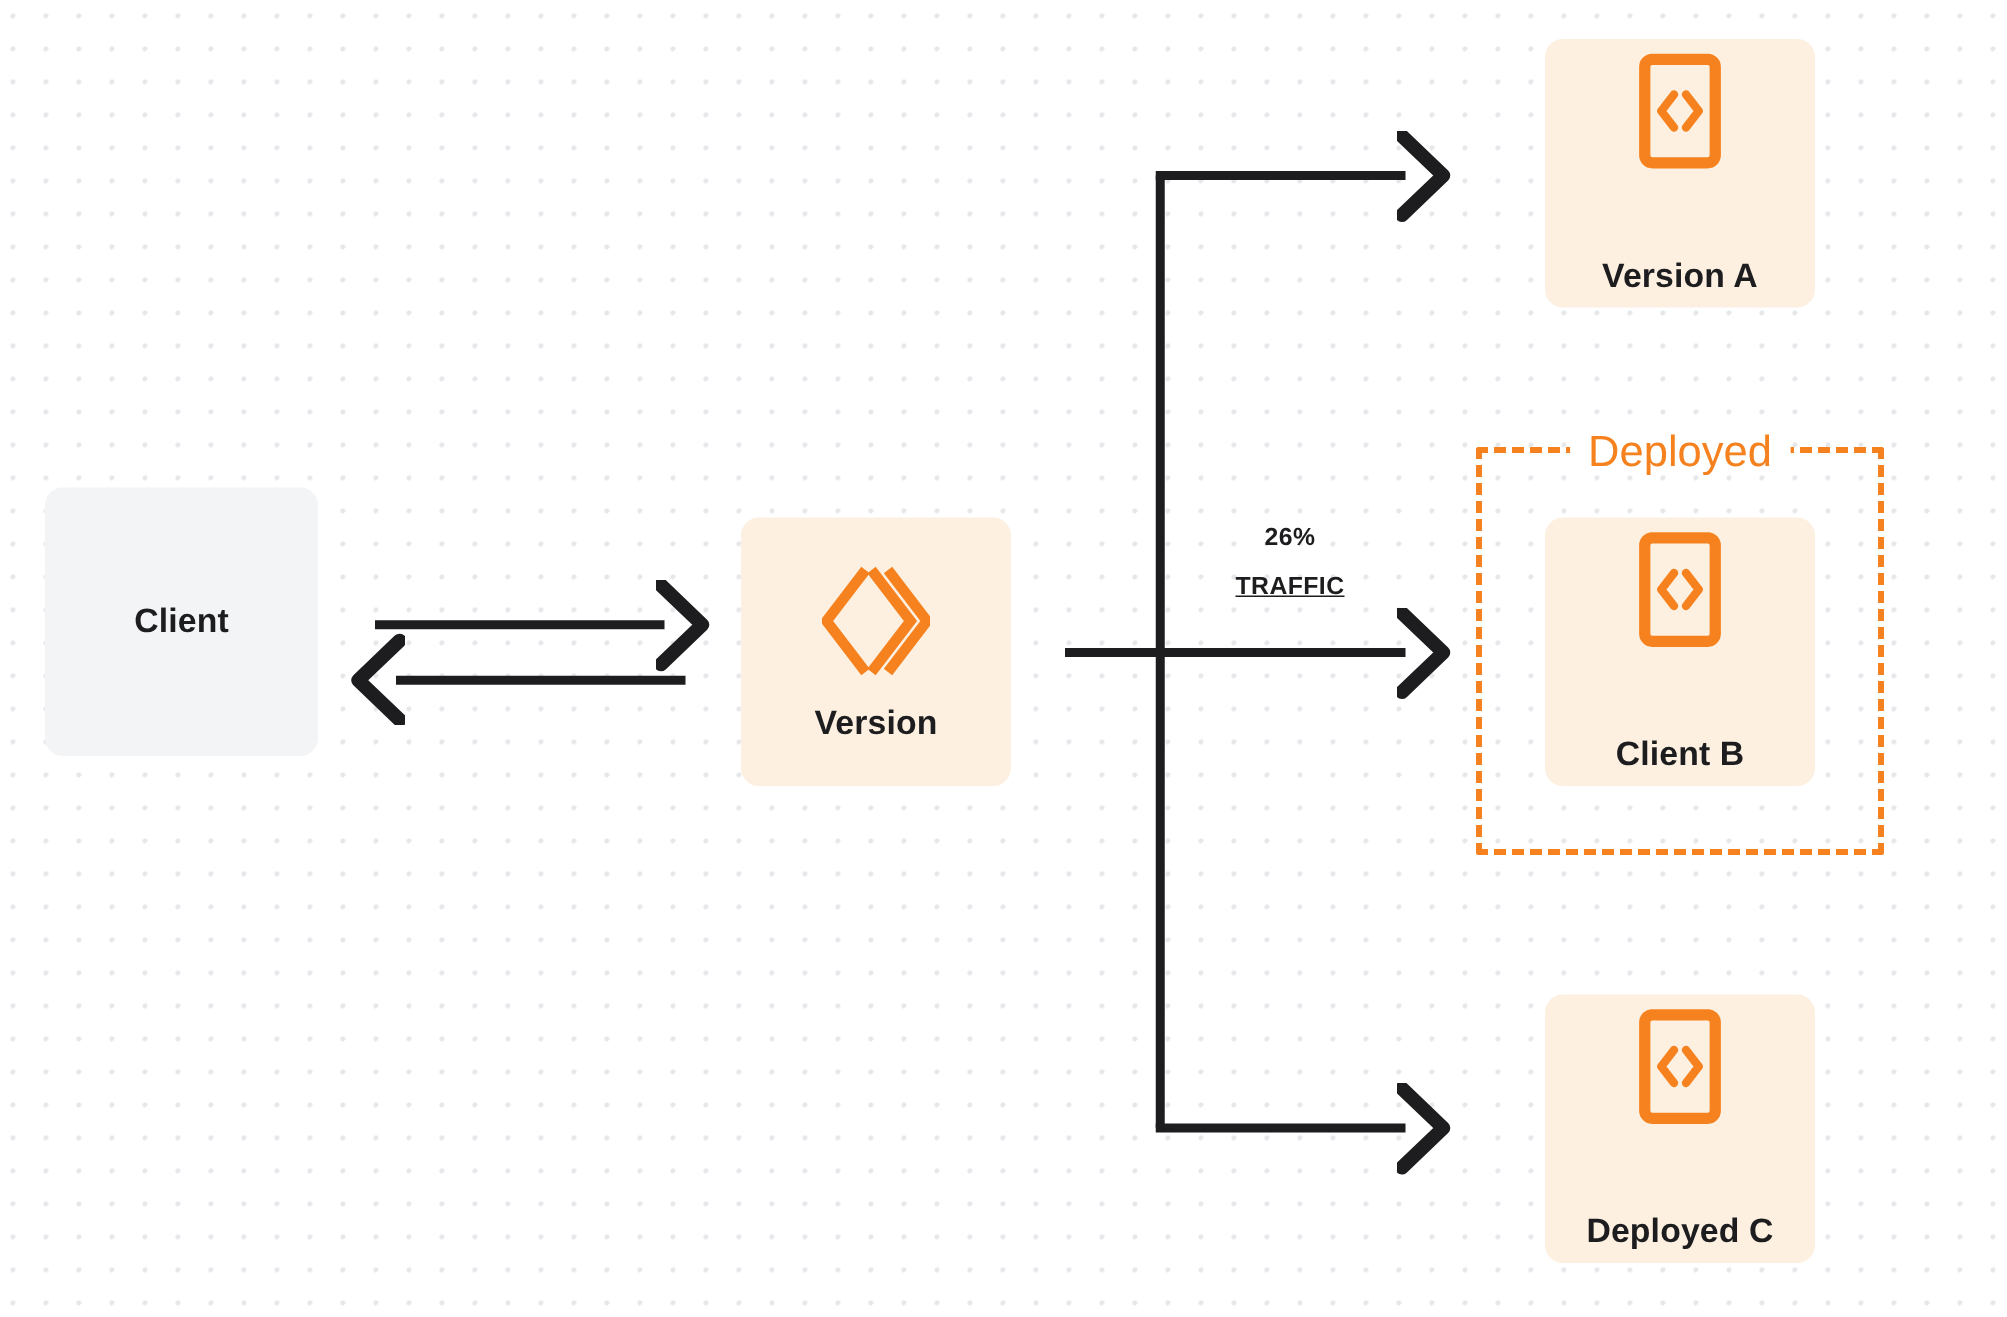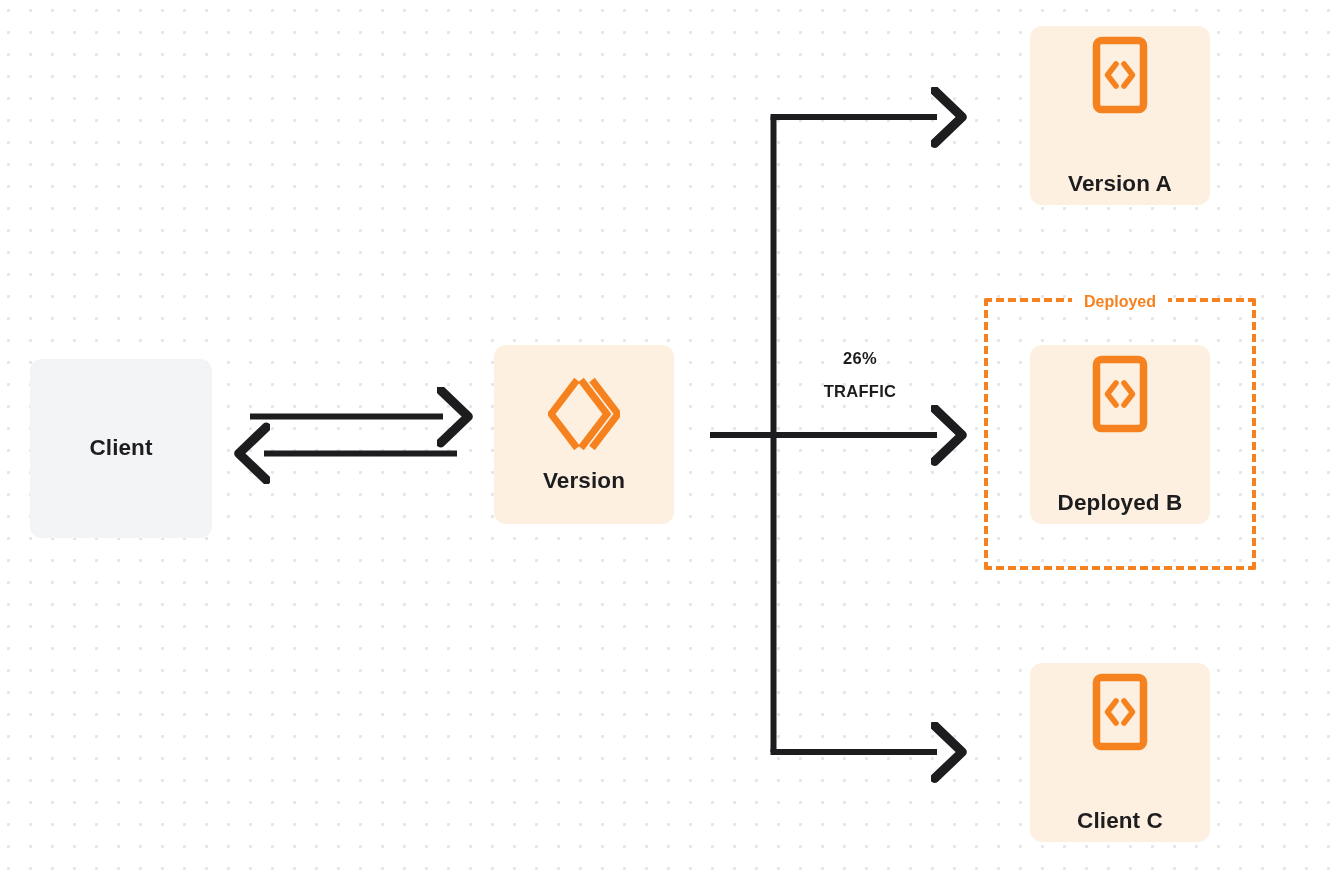--- a/index.html
+++ b/index.html
@@ -42,21 +42,21 @@
     box-sizing: border-box;
     border-radius: 12px;
     display: flex;
     flex-direction: column;
     align-items: center;
     justify-content: center;
   }
 
   .node-client {
     left: 30px;
-    top: 359px;
+    top: 325px;
     width: 182px;
     height: 179px;
     background: #f3f4f6;
   }
 
   .node-worker {
     left: 494px;
     top: 345px;
     width: 180px;
     height: 179px;
@@ -107,42 +107,42 @@
     border-radius: 2px;
   }
 
   .deployed-label {
     position: absolute;
     left: 50%;
     top: 0;
     transform: translate(-50%, -50%);
     background: #ffffff;
     padding: 0 12px;
-    font-size: 16px;
-    font-weight: 700;
+    font-size: 29px;
+    font-weight: 400;
     color: #f6821f;
     line-height: 1;
     white-space: nowrap;
   }
 
   
   .traffic-label {
     position: absolute;
     left: 798px;
     top: 350px;
     width: 124px;
     text-align: center;
     color: #1d1d1f;
     font-size: 16.5px;
     font-weight: 700;
     letter-spacing: 0.3px;
     line-height: 1;
   }
   .traffic-label .line-1 { display: block; }
-  .traffic-label .line-2 { display: block; margin-top: 16px; }
+  .traffic-label .line-2 { display: block; margin-top: 16px; text-decoration: underline; }
 </style>
 </head>
 <body>
 
 <div id="canvas">
 
   <svg id="connectors" viewBox="0 0 1338 878" width="1338" height="878" xmlns="http://www.w3.org/2000/svg">
     <defs>
       <marker id="arrow-right" markerWidth="14" markerHeight="14" refX="1.0" refY="5" orient="auto" markerUnits="strokeWidth">
         <path d="M 0.6 0.6 L 5.2 5 L 0.6 9.4" fill="none" stroke="#1d1d1f" stroke-width="1.55" stroke-linecap="round" stroke-linejoin="round"></path>
@@ -200,31 +200,31 @@
   </div>
 
   <div class="node node-version node-version-b">
     <span class="node-icon">
       <svg width="56" height="78" viewBox="0 0 56 78" xmlns="http://www.w3.org/2000/svg">
         <rect x="4.5" y="4.5" width="47" height="69" rx="5" ry="5" fill="none" stroke="#f6821f" stroke-width="7.5"></rect>
         <path d="M 24 28 L 15.5 39 L 24 50" fill="none" stroke="#f6821f" stroke-width="5.6" stroke-linecap="round" stroke-linejoin="round"></path>
         <path d="M 32 28 L 40.5 39 L 32 50" fill="none" stroke="#f6821f" stroke-width="5.6" stroke-linecap="round" stroke-linejoin="round"></path>
       </svg>
     </span>
-    <span class="node-label">Deployed B</span>
+    <span class="node-label">Client B</span>
   </div>
 
   <div class="node node-version node-version-c">
     <span class="node-icon">
       <svg width="56" height="78" viewBox="0 0 56 78" xmlns="http://www.w3.org/2000/svg">
         <rect x="4.5" y="4.5" width="47" height="69" rx="5" ry="5" fill="none" stroke="#f6821f" stroke-width="7.5"></rect>
         <path d="M 24 28 L 15.5 39 L 24 50" fill="none" stroke="#f6821f" stroke-width="5.6" stroke-linecap="round" stroke-linejoin="round"></path>
         <path d="M 32 28 L 40.5 39 L 32 50" fill="none" stroke="#f6821f" stroke-width="5.6" stroke-linecap="round" stroke-linejoin="round"></path>
       </svg>
     </span>
-    <span class="node-label">Client C</span>
+    <span class="node-label">Deployed C</span>
   </div>
 
   <div class="deployed-group">
     <span class="deployed-label">Deployed</span>
   </div>
 
 </div>
 
 </body></html>

